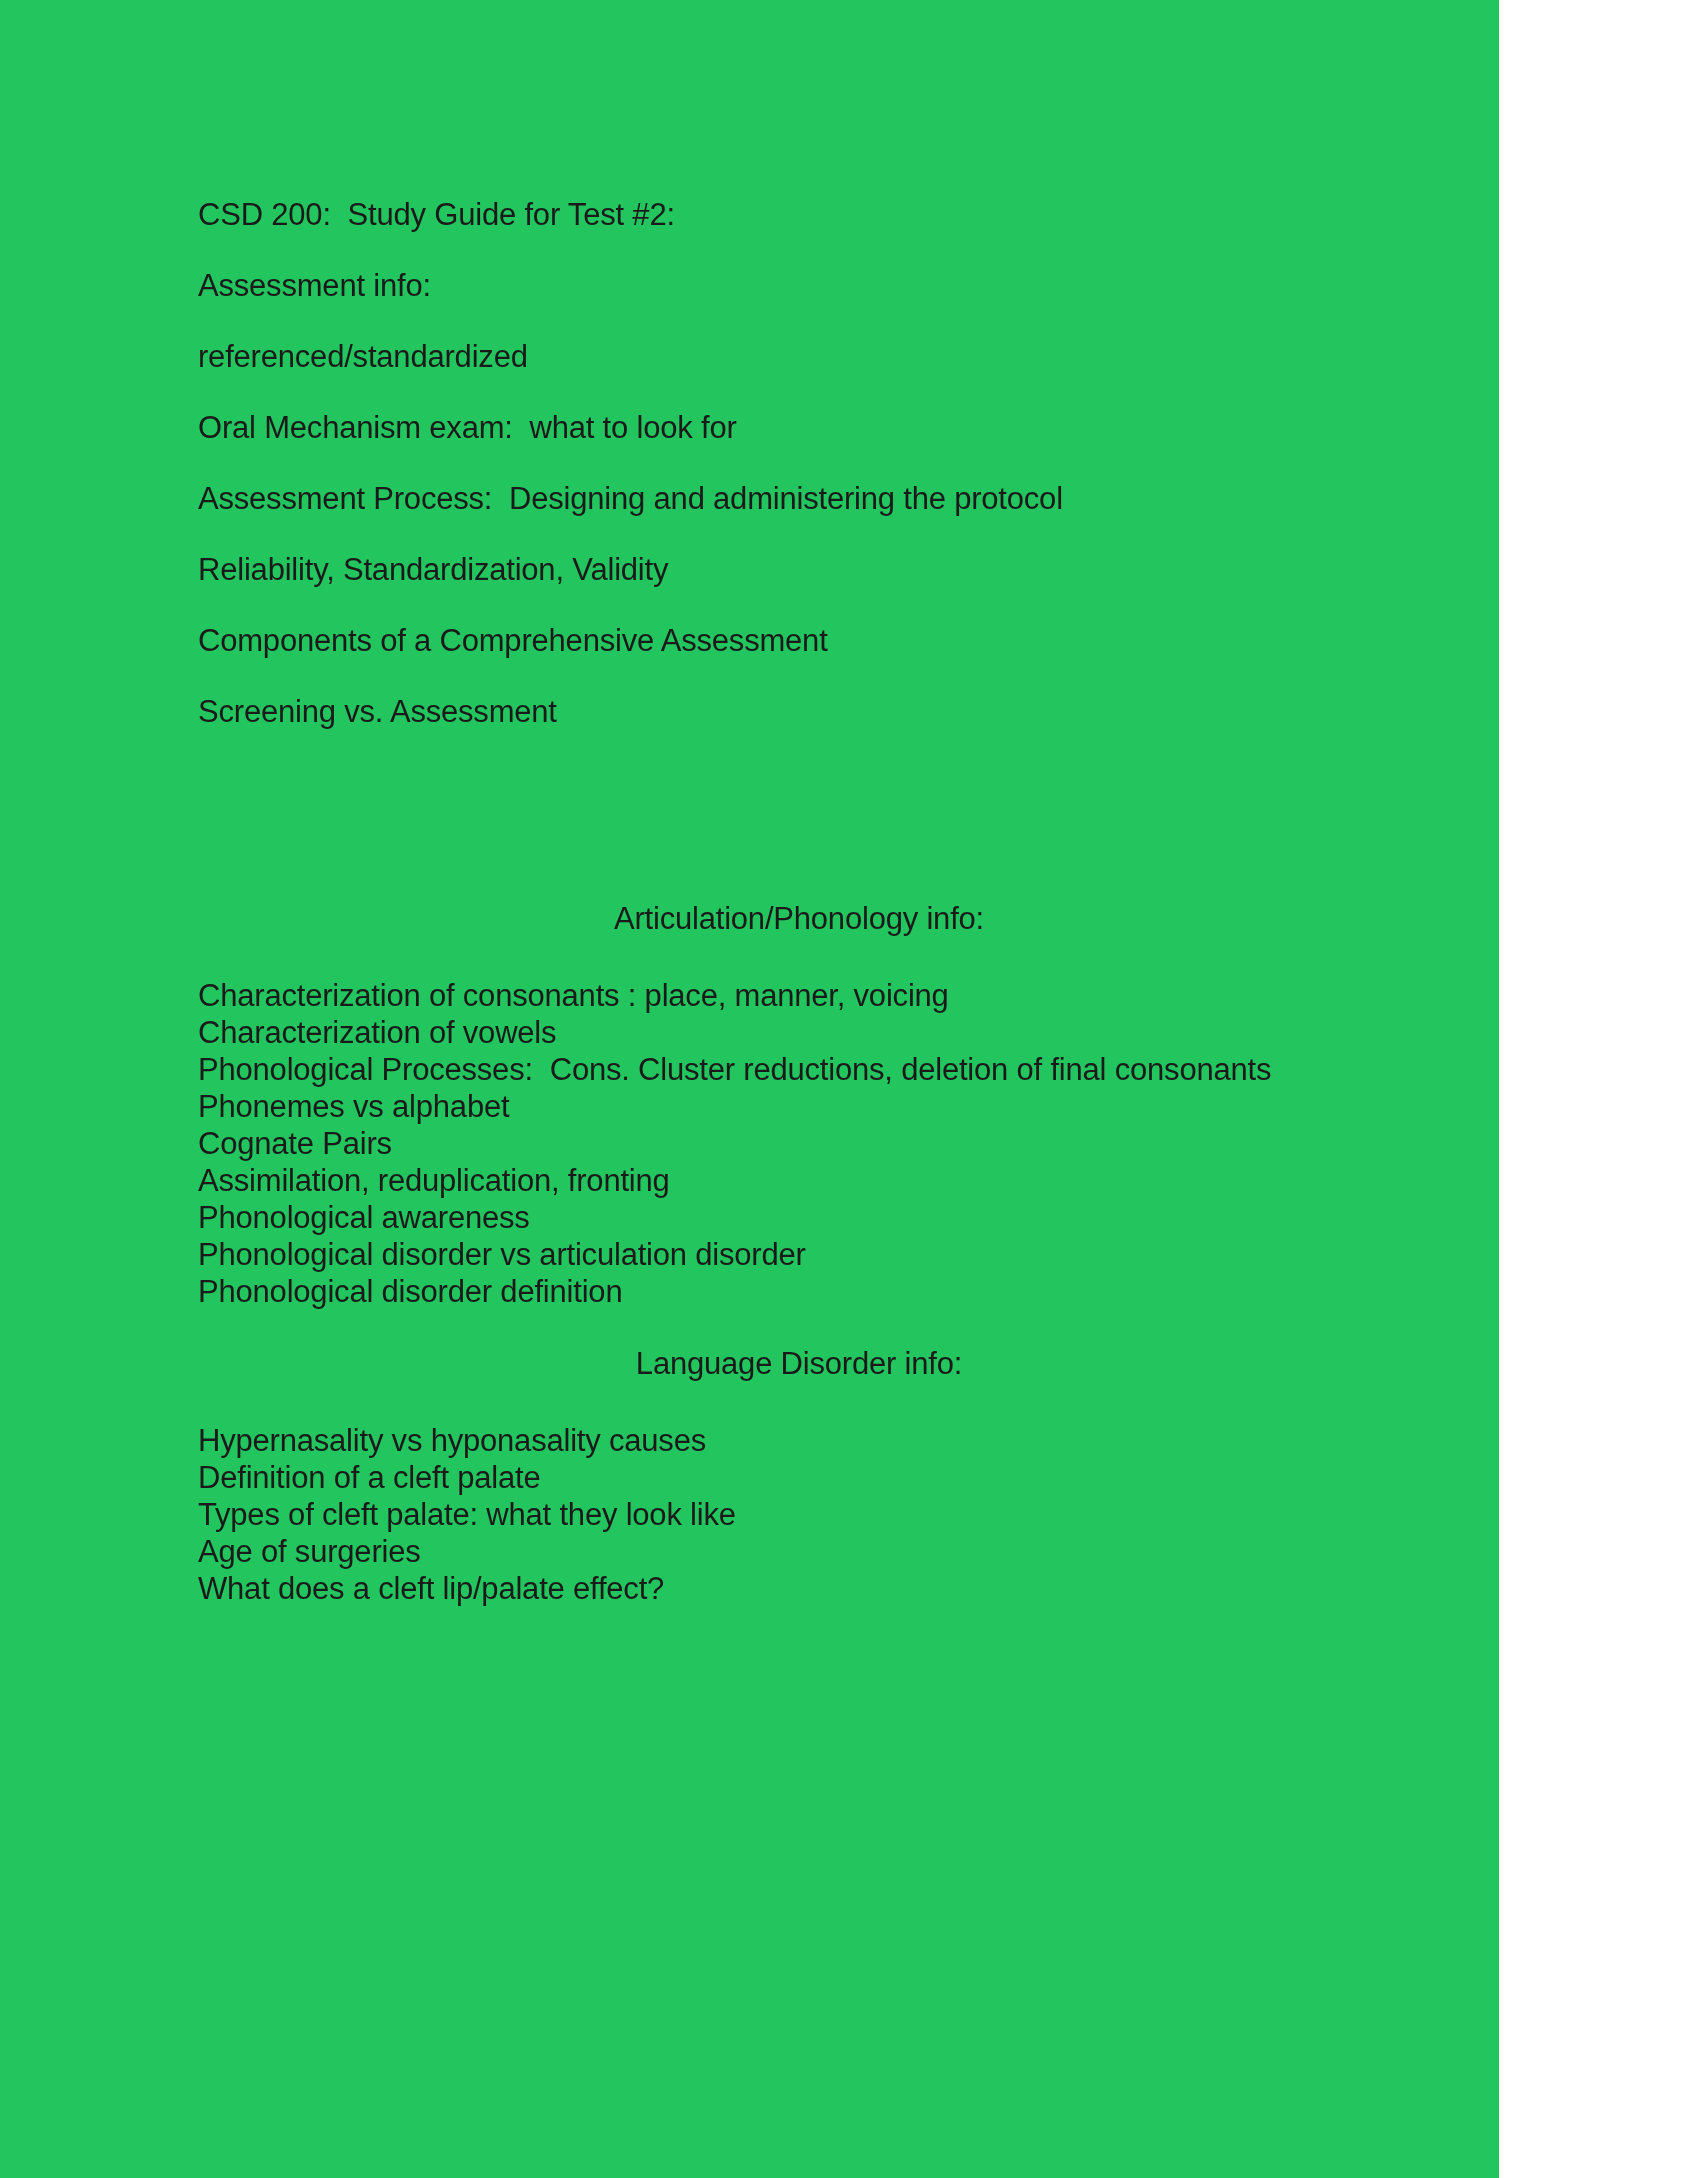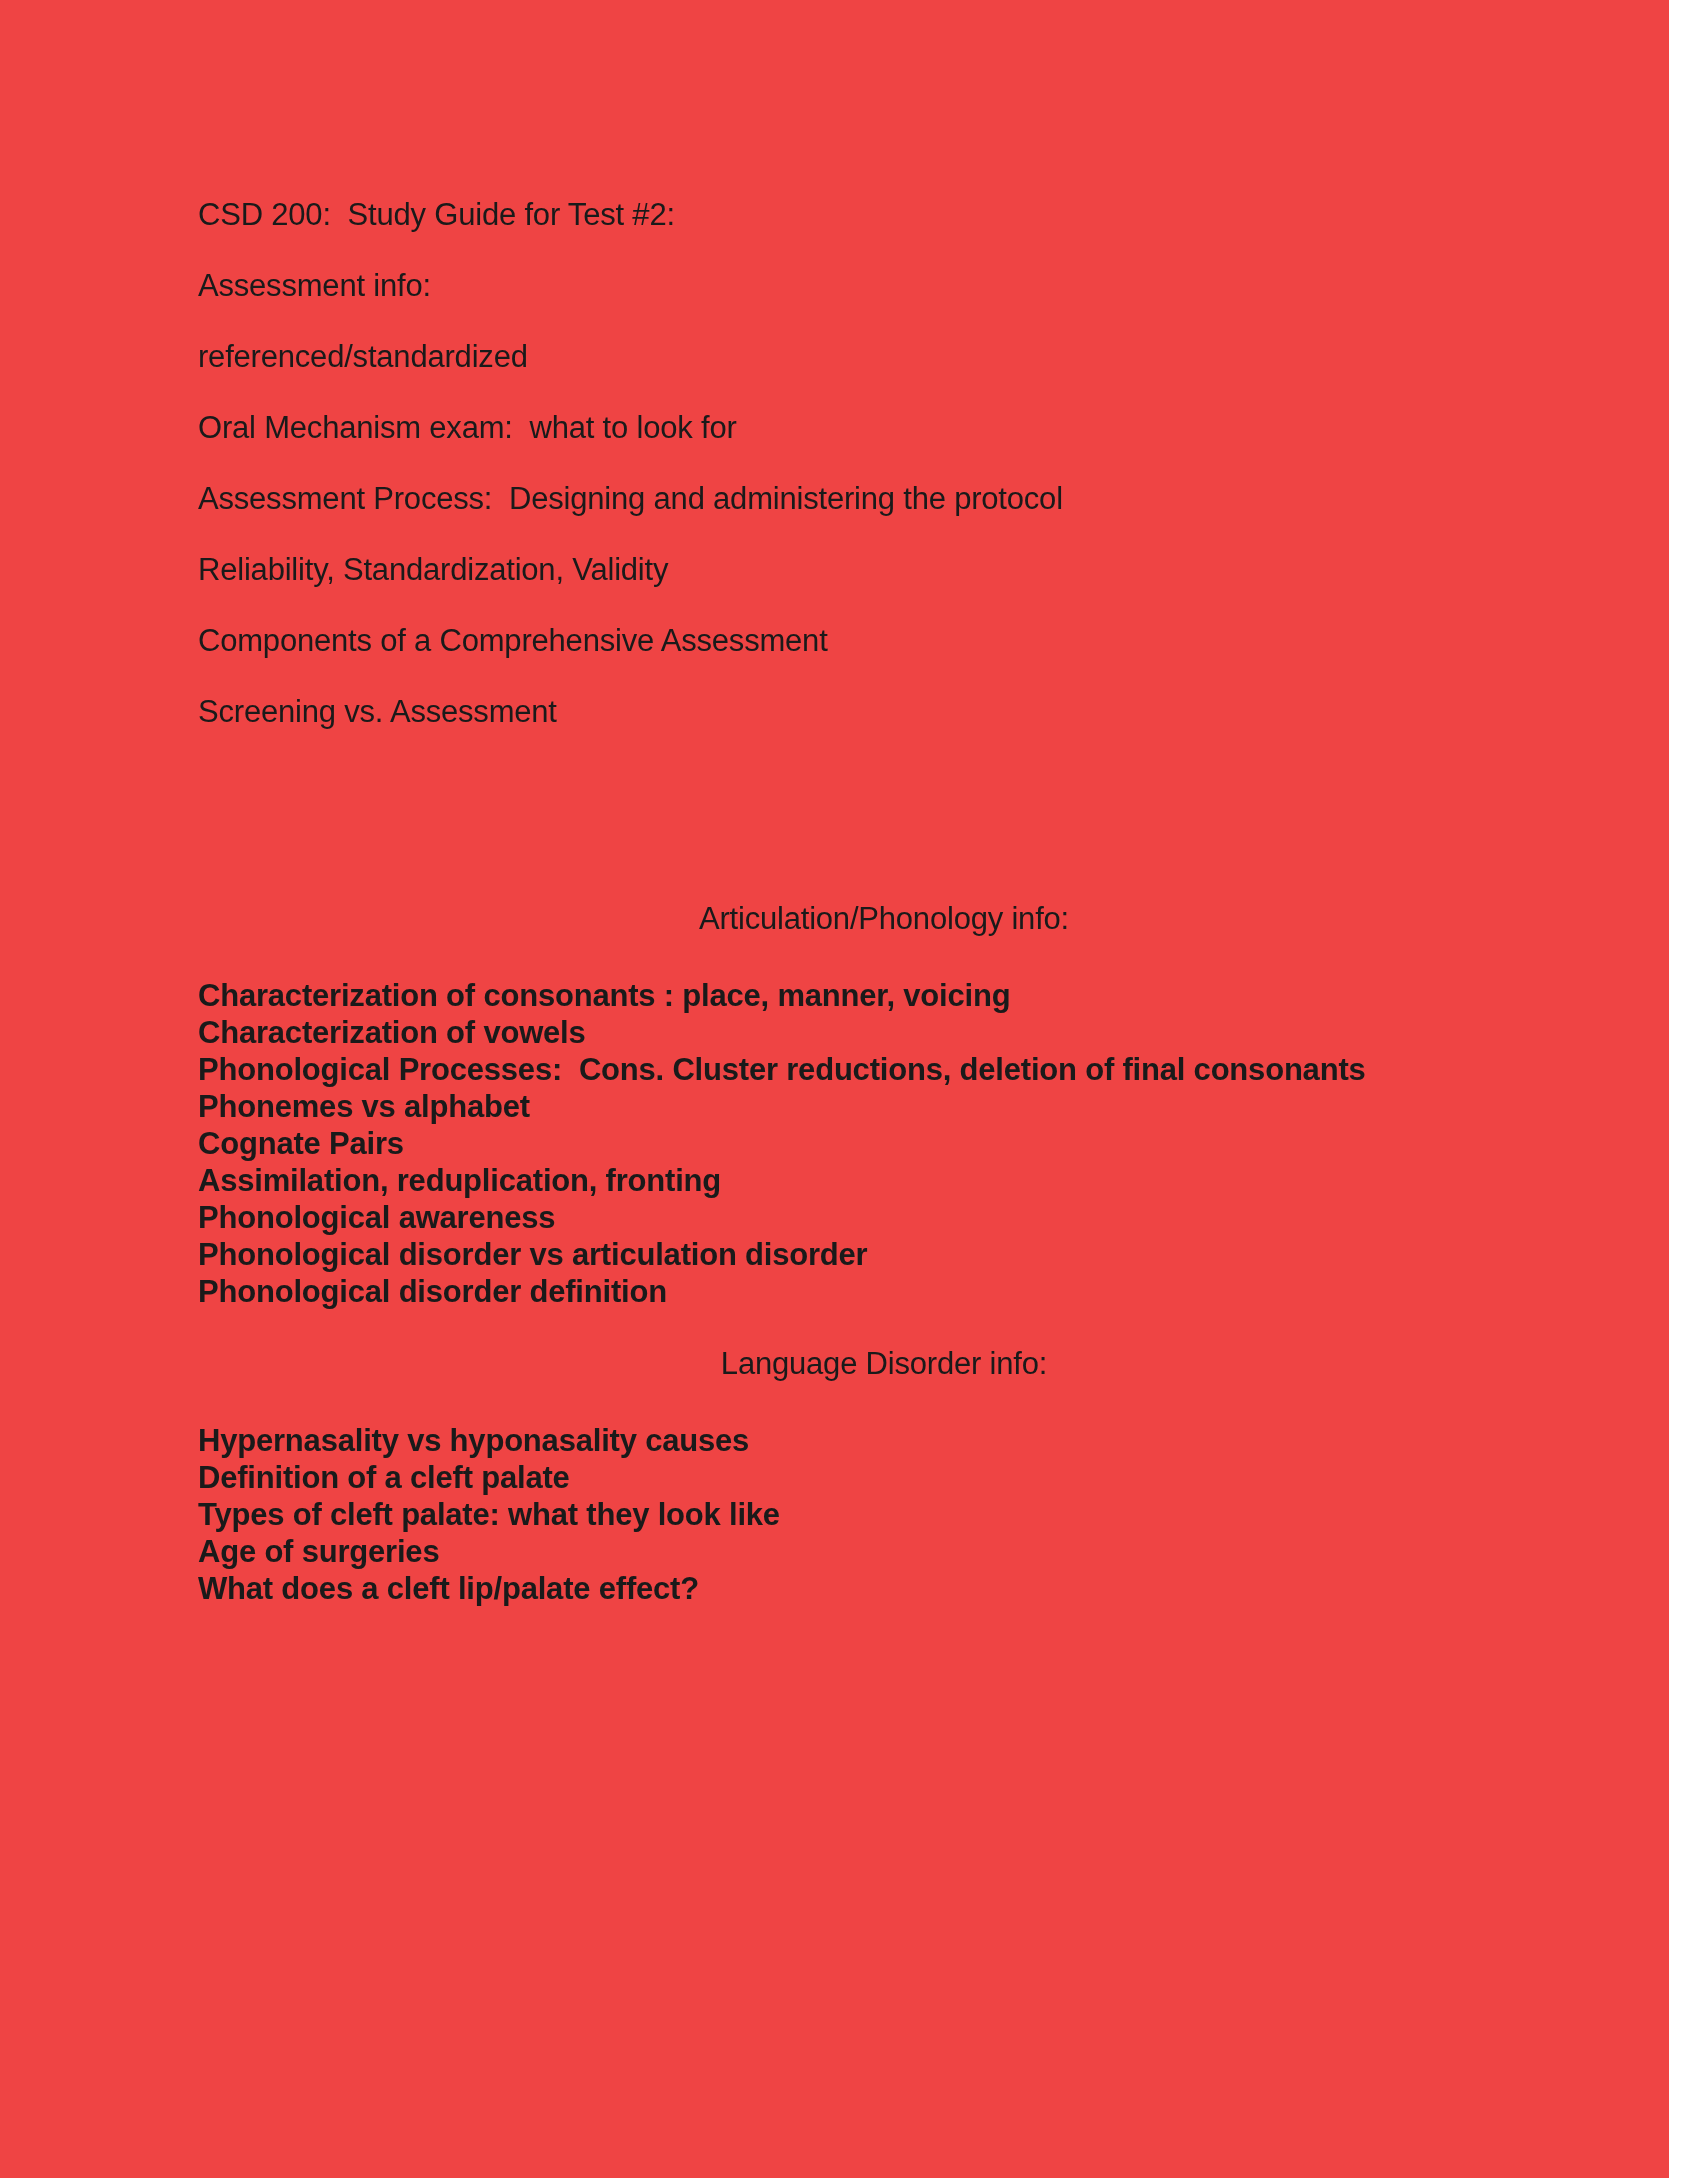--- a/index.html
+++ b/index.html
@@ -2,23 +2,23 @@
 <html><head>
 <meta charset="utf-8">
 <style>
   html, body {
     margin: 0;
     padding: 0;
     background: #ffffff;
   }
   .page {
     position: relative;
-    width: 1669px;
+    width: 1499px;
     height: 2178px;
-    background: #ef4444;
+    background: #22c55e;
     box-sizing: border-box;
     padding: 195px 99px 0 198px;
     font-family: "Liberation Sans", sans-serif;
     font-size: 31px;
     color: #1a1a1a;
     letter-spacing: -0.2px;
     overflow: hidden;
   }
   .p {
     margin: 0 0 31px 0;
@@ -38,21 +38,20 @@
     text-align: center;
   }
   .list {
     margin: 0 0 34px 0;
     padding: 0;
   }
   .list .ln {
     display: block;
     line-height: 37px;
     white-space: pre;
-    font-weight: bold;
   }
   .spacer {
     height: 136px;
   }
 </style>
 </head>
 <body>
 
 <div class="page">
 

